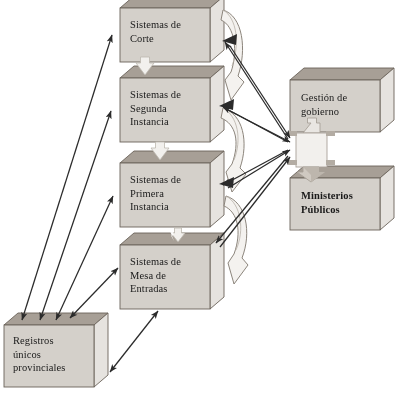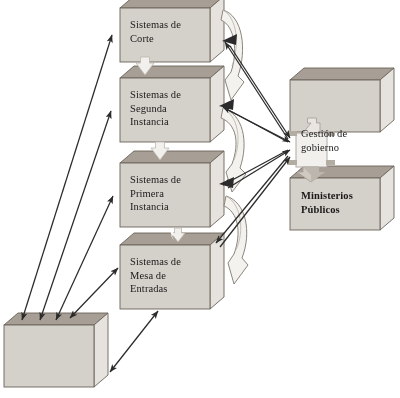--- a/index.html
+++ b/index.html
@@ -166,20 +166,23 @@
 Instancia</div>
 
   <div class="box-label" style="left:130px; top:173px; width:80px;">Sistemas de
 Primera
 Instancia</div>
 
   <div class="box-label" style="left:130px; top:255px; width:80px;">Sistemas de
 Mesa de
 Entradas</div>
 
+  <div class="box-label" style="left:13px; top:334px; width:82px;">Registros
+únicos
+provinciales</div>
 
-  <div class="box-label" style="left:301px; top:91px; width:80px;margin-top:36px;">Gestión de
+  <div class="box-label" style="left:301px; top:91px; width:80px;">Gestión de
 gobierno</div>
 
   <div class="box-label" style="left:301px; top:189px; width:80px;font-weight:bold;">Ministerios
 Públicos</div>
 
 </div>
 
 </body></html>

